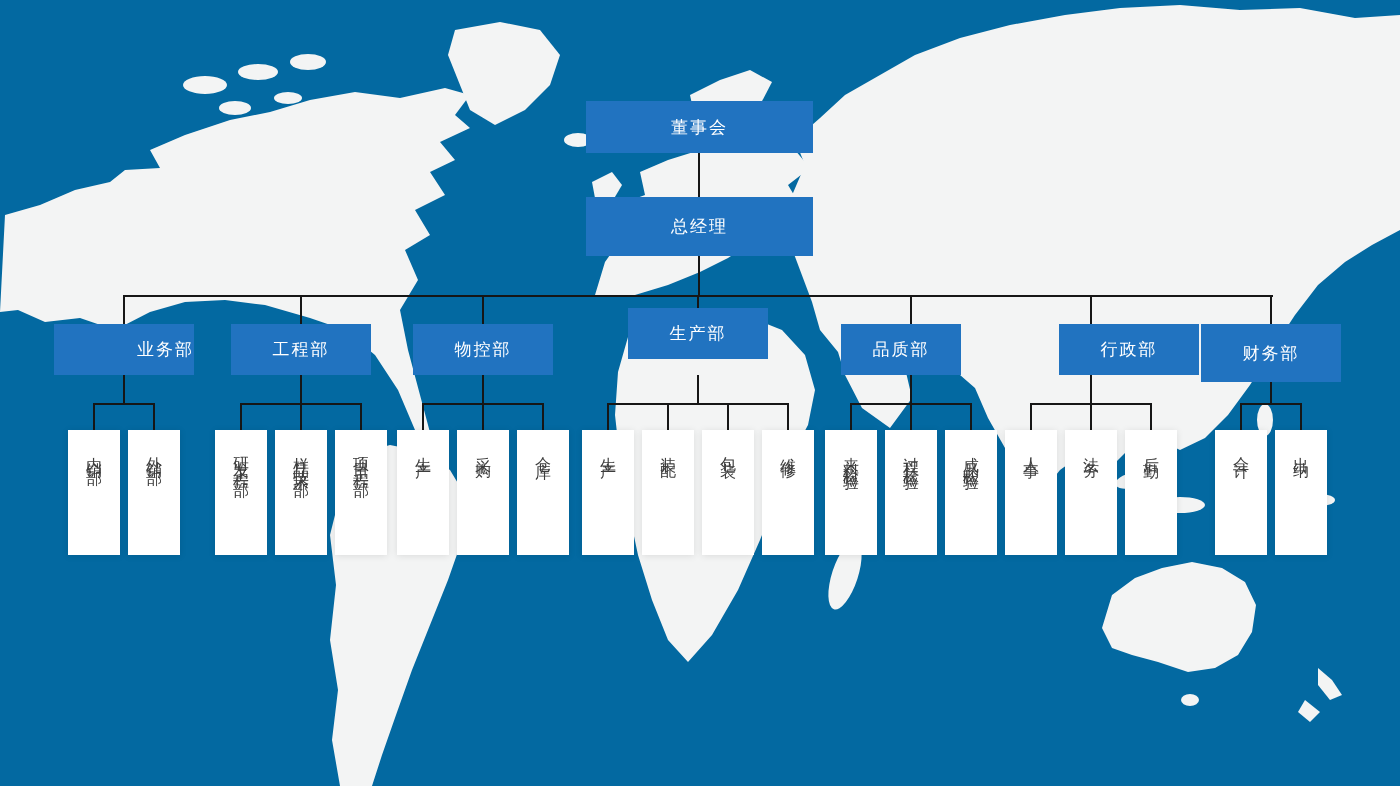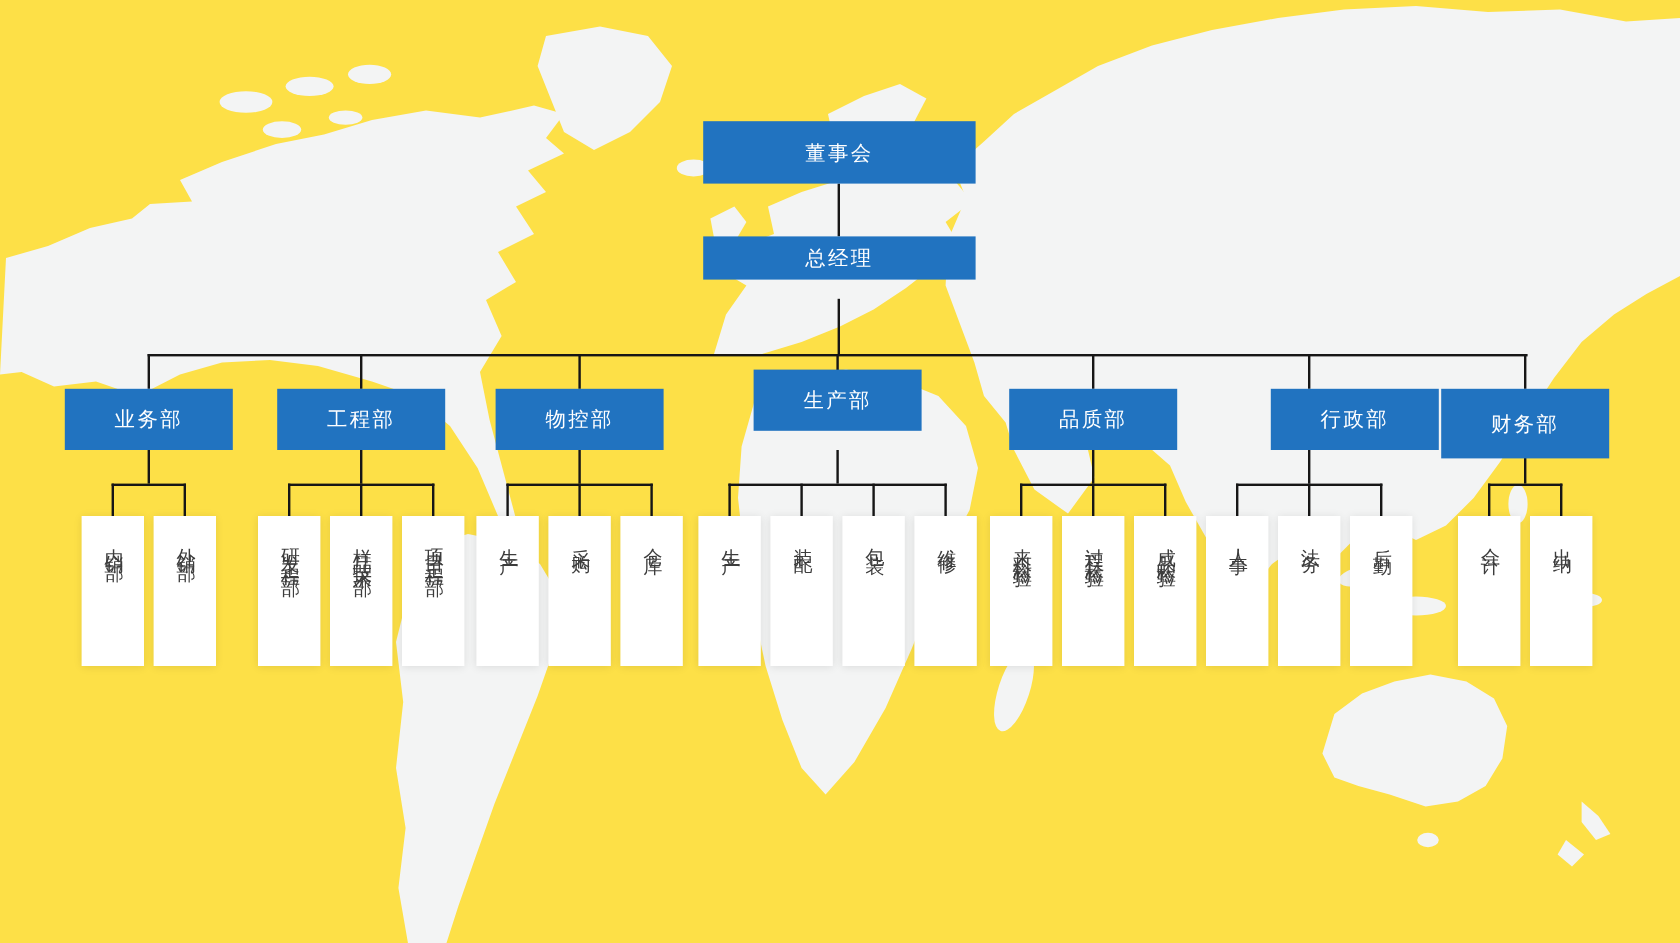--- a/index.html
+++ b/index.html
@@ -6,21 +6,21 @@
     margin: 0;
     padding: 0;
     background: #ffffff;
     font-family: "Liberation Sans", "DejaVu Sans", sans-serif;
   }
   .canvas {
     position: relative;
     width: 1400px;
     height: 786px;
     overflow: hidden;
-    background: #fde047;
+    background: #0369a1;
   }
   .map {
     position: absolute;
     left: 0; top: 0;
     width: 1400px; height: 786px;
     z-index: 0;
     pointer-events: none;
   }
   .line {
     position: absolute;
@@ -104,30 +104,30 @@
       <path d="M1305,700 L1320,712 1310,722 1298,712 Z"></path>
     </g>
   </svg>
 
   <div class="node blue-box" style="left:586px;top:101px;width:227px;height:52px">
     <span>董事会</span>
   </div>
 
   <div class="line vline" style="left:698px;top:153px;height:44px"></div>
 
-  <div class="node blue-box" style="left:586px;top:197px;width:227px;height:36px">
+  <div class="node blue-box" style="left:586px;top:197px;width:227px;height:59px">
     <span>总经理</span>
   </div>
 
   <div class="line vline" style="left:698px;top:249px;height:46px"></div>
   <div class="line hline" style="left:123px;top:295px;width:1150px"></div>
 
   <div id="departments">
       <div class="line vline" style="left: 123px; top: 295px; height: 29px;"></div>
-      <div class="node blue-box" style="left: 54px; top: 324px; width: 140px; height: 51px;">
+      <div class="node blue-box" style="left: 54px; top: 324px; width: 140px; height: 51px; justify-content: flex-end;">
         <span>业务部</span>
       </div>
       <div class="line vline" style="left: 123px; top: 375px; height: 28px;"></div>
       <div class="line hline" style="left: 93px; top: 403px; width: 62px;"></div>
       <div class="line vline" style="left: 93px; top: 403px; height: 27px;"></div>
       <div class="node leaf-box" style="left: 68px; top: 430px; width: 52px; height: 125px;">
         <span>内销部</span>
       </div>
       <div class="line vline" style="left: 153px; top: 403px; height: 27px;"></div>
       <div class="node leaf-box" style="left: 128px; top: 430px; width: 52px; height: 125px;">
@@ -185,21 +185,21 @@
       </div>
       <div class="line vline" style="left: 727px; top: 403px; height: 27px;"></div>
       <div class="node leaf-box" style="left: 702px; top: 430px; width: 52px; height: 125px;">
         <span>包装</span>
       </div>
       <div class="line vline" style="left: 787px; top: 403px; height: 27px;"></div>
       <div class="node leaf-box" style="left: 762px; top: 430px; width: 52px; height: 125px;">
         <span>维修</span>
       </div>
       <div class="line vline" style="left: 910px; top: 295px; height: 29px;"></div>
-      <div class="node blue-box" style="left: 841px; top: 324px; width: 140px; height: 51px;">
+      <div class="node blue-box" style="left: 841px; top: 324px; width: 120px; height: 51px;">
         <span>品质部</span>
       </div>
       <div class="line vline" style="left: 910px; top: 375px; height: 28px;"></div>
       <div class="line hline" style="left: 850px; top: 403px; width: 122px;"></div>
       <div class="line vline" style="left: 850px; top: 403px; height: 27px;"></div>
       <div class="node leaf-box" style="left: 825px; top: 430px; width: 52px; height: 125px;">
         <span>来料检验</span>
       </div>
       <div class="line vline" style="left: 910px; top: 403px; height: 27px;"></div>
       <div class="node leaf-box" style="left: 885px; top: 430px; width: 52px; height: 125px;">

